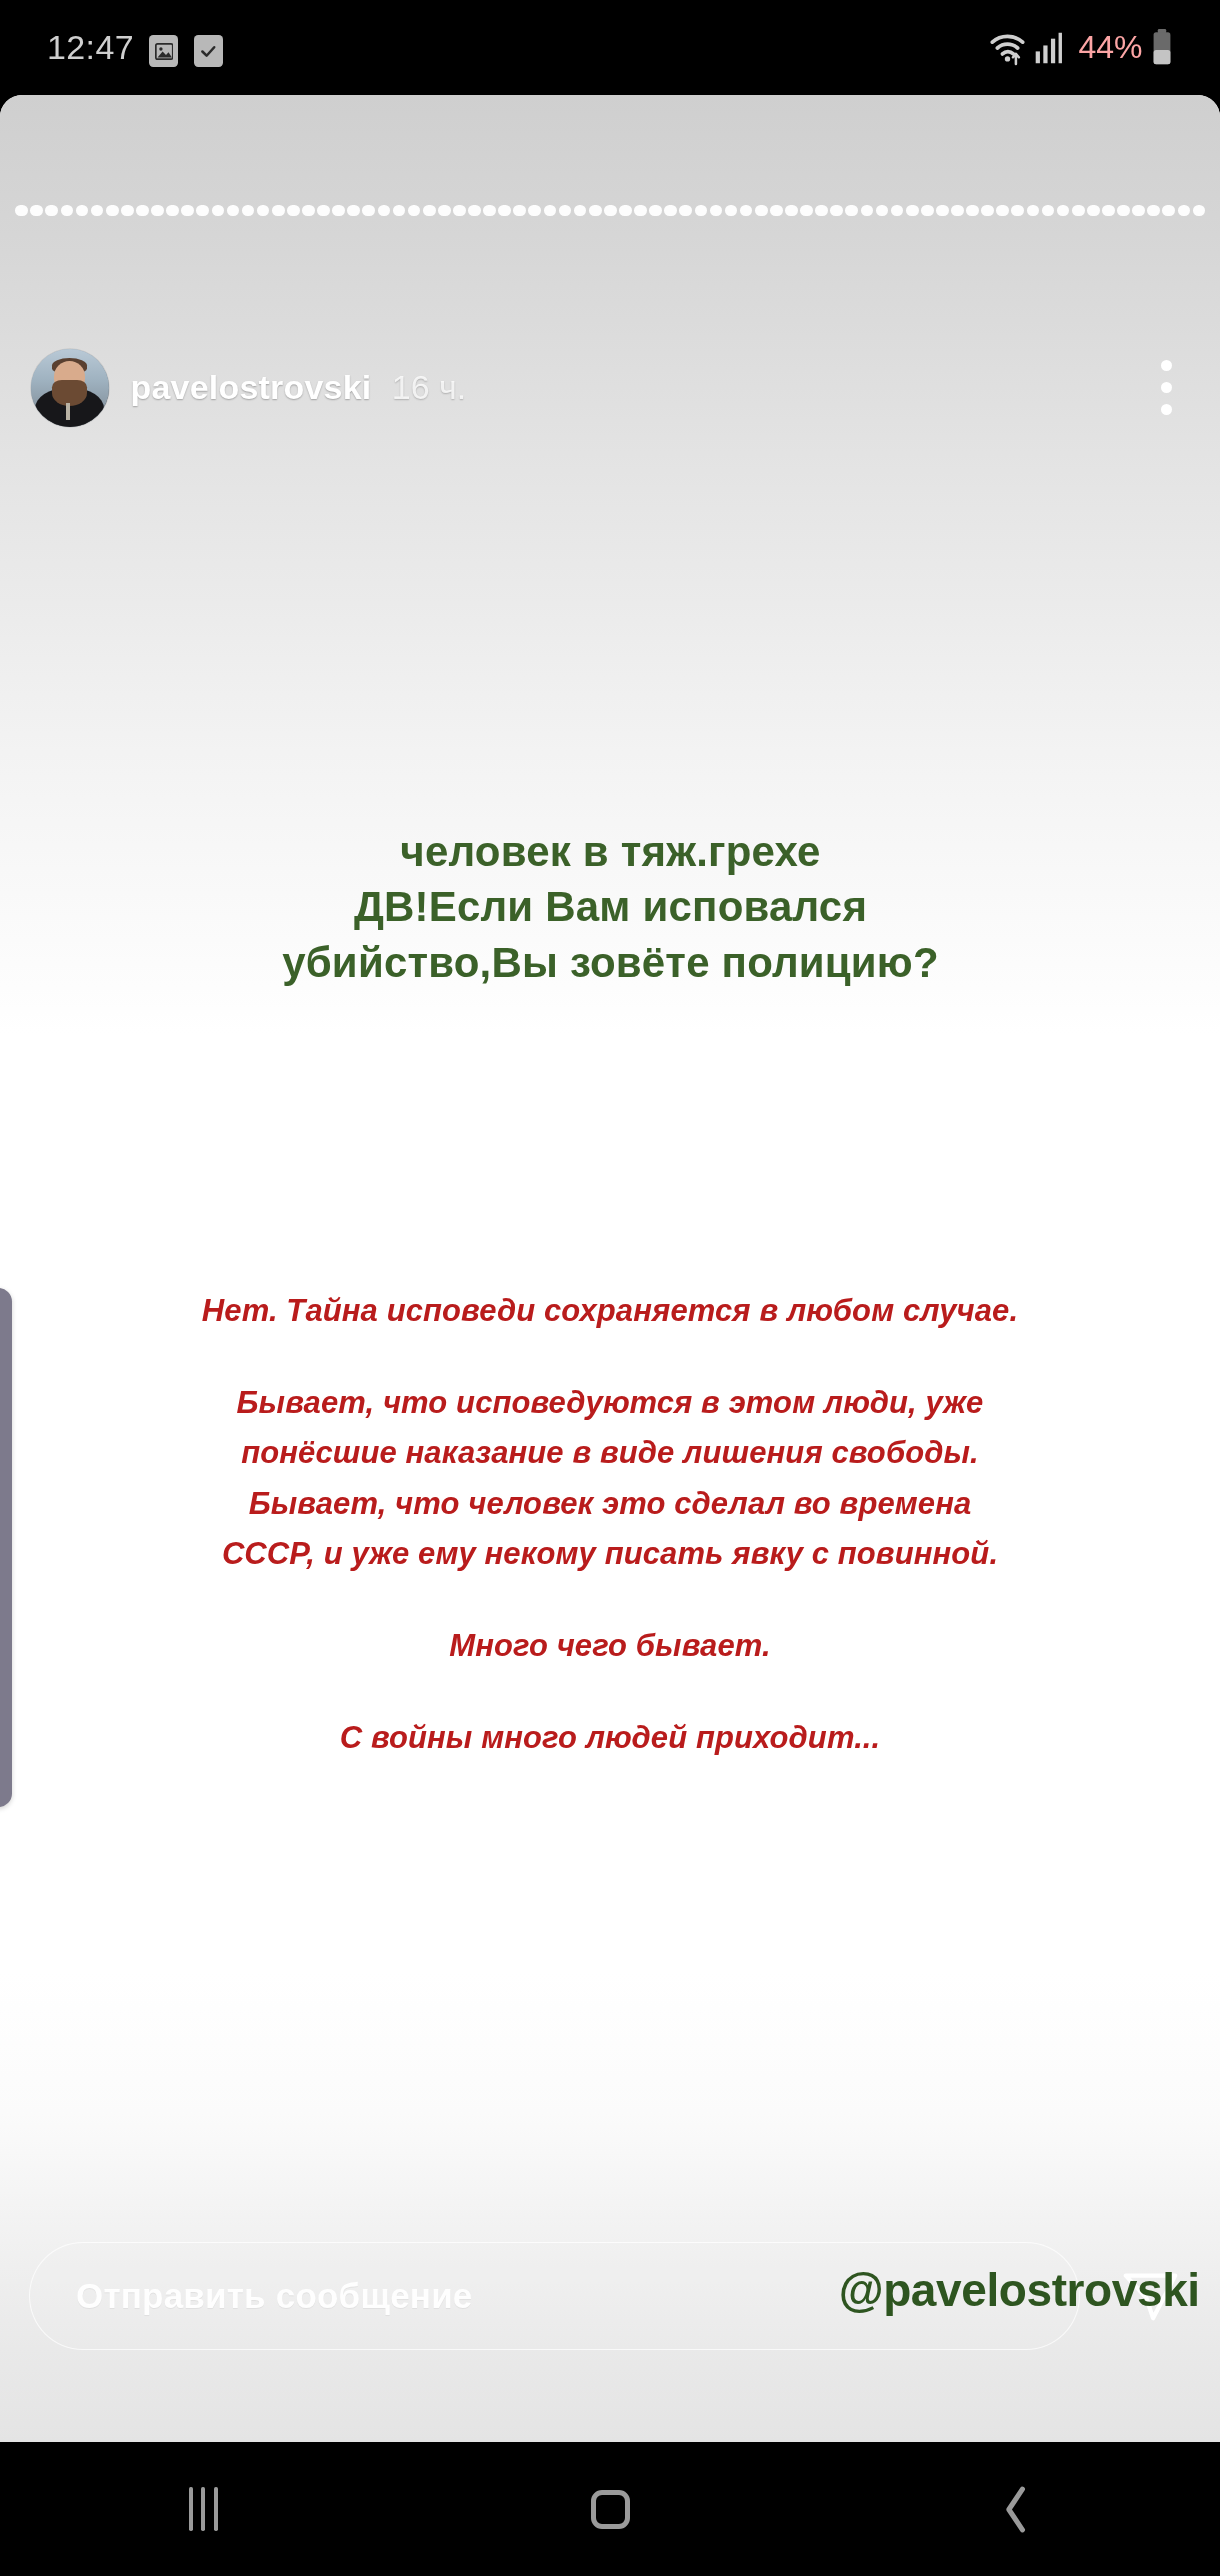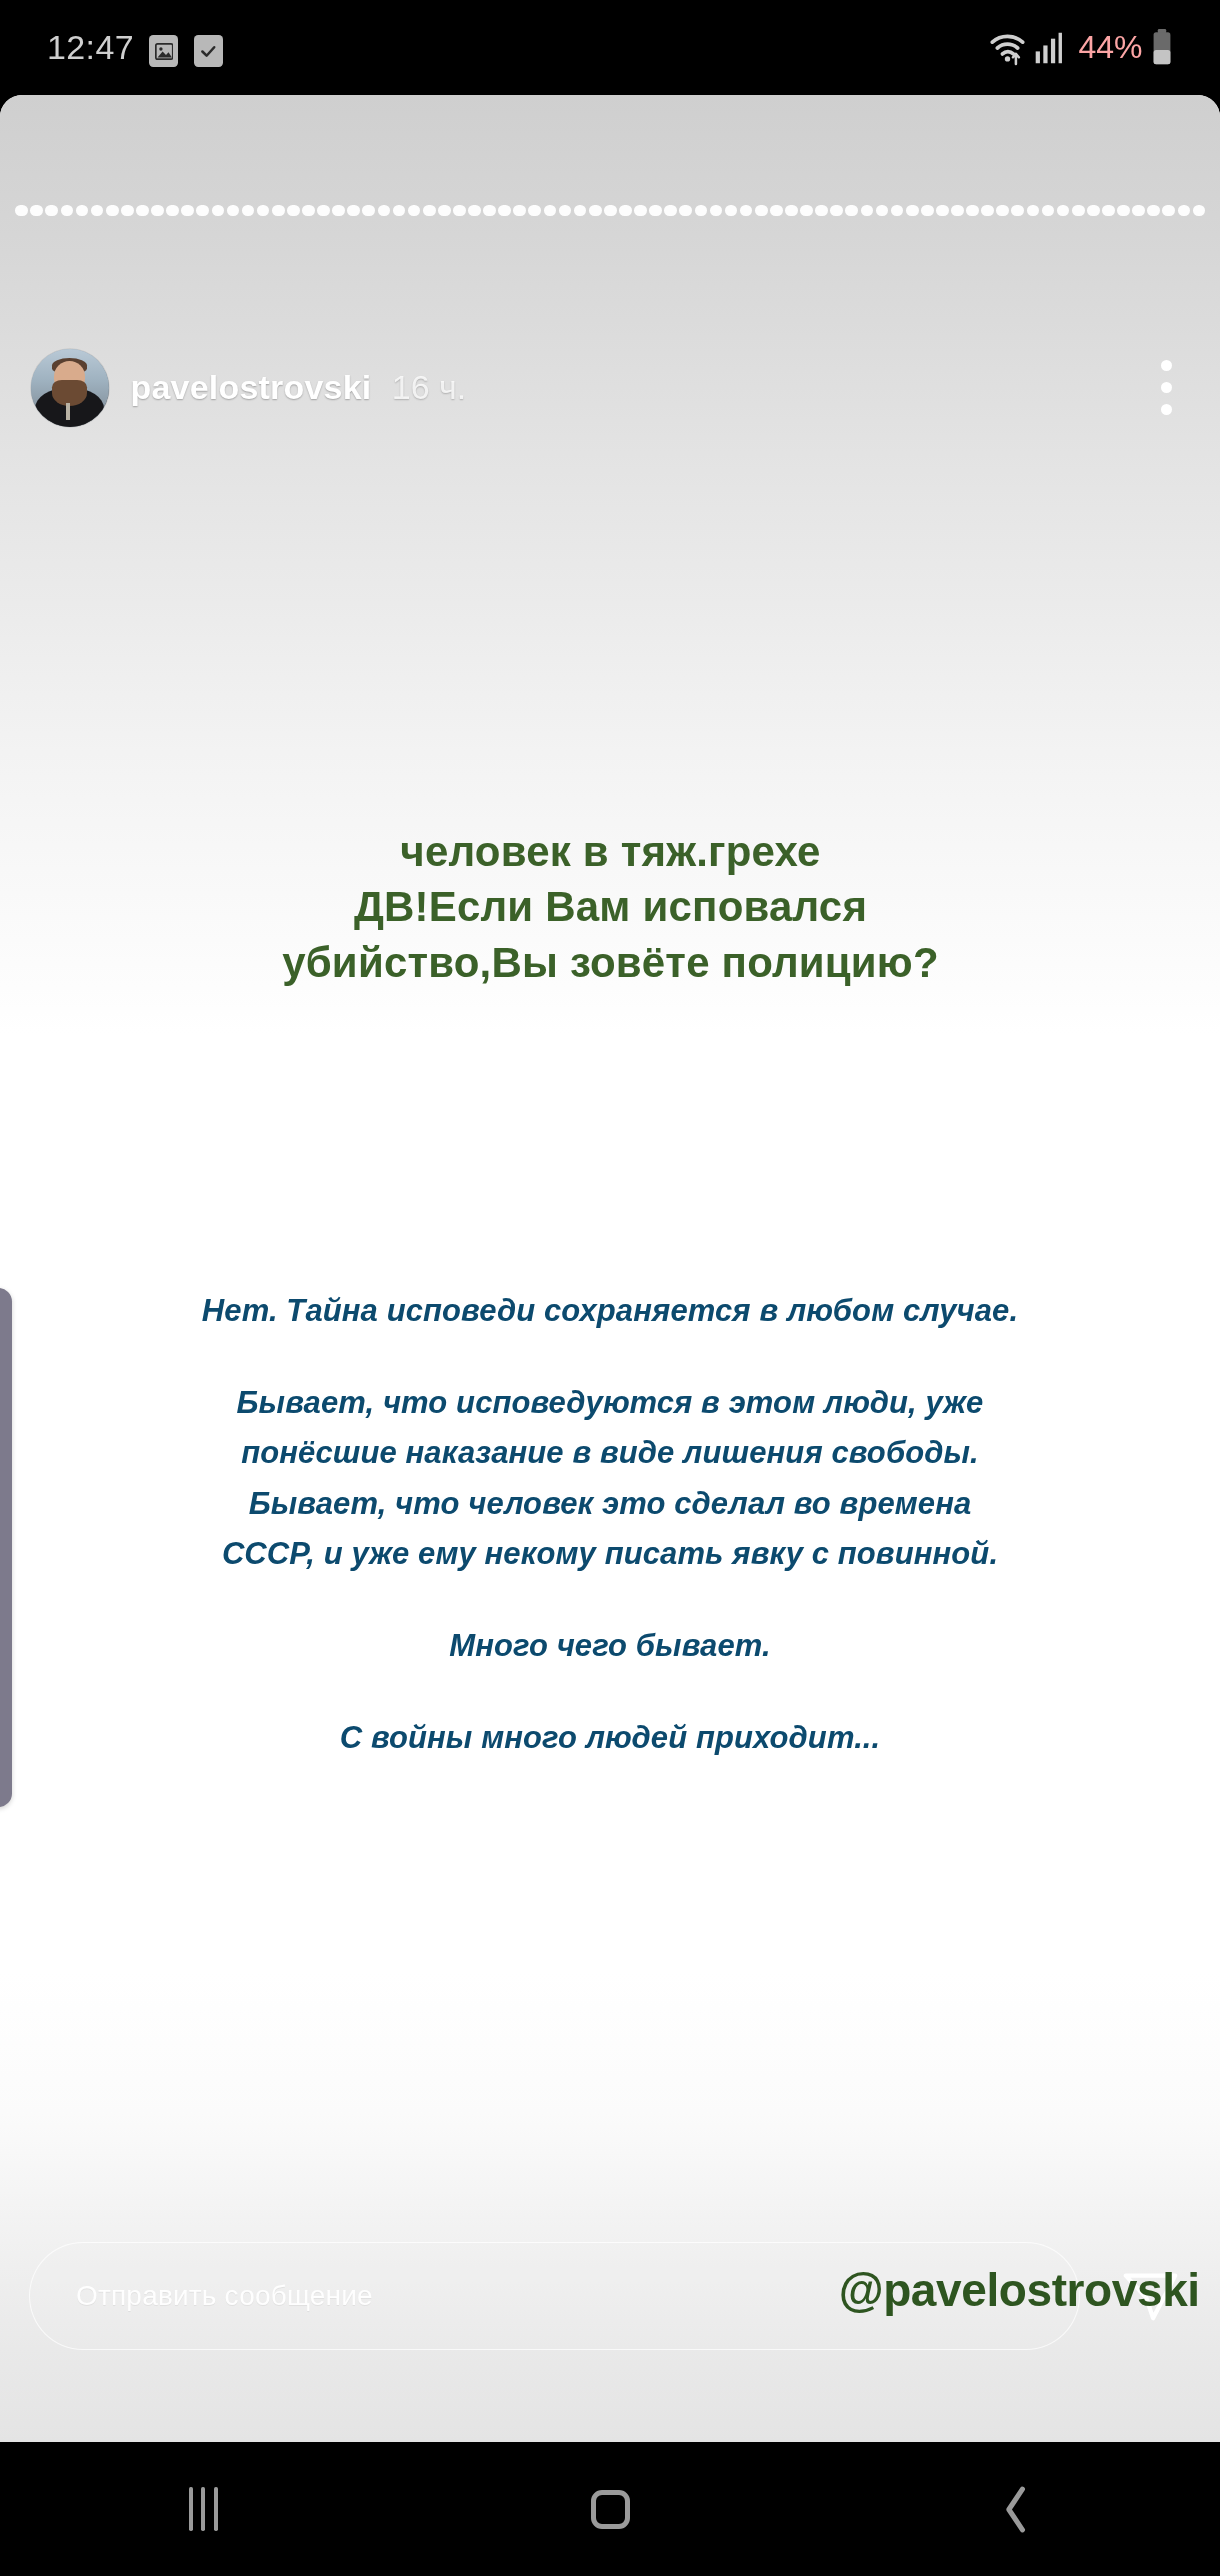--- a/index.html
+++ b/index.html
@@ -104,38 +104,39 @@
   
   .ans-stub{
     position:absolute; left:-18.6px; top:1193px; width:30.5px; height:519px;
     background:#7d7a8c; border-radius:13.6px;
     box-shadow:0 1.7px 5.1px rgba(0,0,0,.18);
   }
 
   
   .answer{
     position:absolute; top:1191px; left:59px; width:1102px;
-    text-align:center; color:#0c4a6e;
+    text-align:center; color:#b91c1c;
     font-size:31px; font-weight:700; font-style:italic; line-height:1.62;
     letter-spacing:0.1px;
     text-shadow:0.8px 0.8px 0 rgba(255,255,255,.55);
   }
   .answer p{ margin:0; }
   .answer .gap{ height:42px; }
 
   
   .composer{
     position:absolute; left:29px; bottom:92px; width:1051px; height:108px;
     border:1.7px solid rgba(255,255,255,.72); border-radius:54px;
     display:flex; align-items:center; padding:0 46px;
     background:rgba(255,255,255,.06);
   }
   .composer span{
-    font-size:28px; color:rgba(255,255,255,.96); letter-spacing:0.2px;
+    font-size:35px; color:rgba(255,255,255,.96); letter-spacing:0.2px;
     text-shadow:0 0.8px 0.8px rgba(0,0,0,.06);
+    font-weight:bold;
   }
   .send-btn{
     position:absolute; right:29px; bottom:108px; width:81px; height:81px;
     display:flex; align-items:center; justify-content:center;
   }
 
   
   .watermark{
     position:absolute; right:20.3px; bottom:125px;
     font-size:46px; font-weight:700; color:#2e5520;

